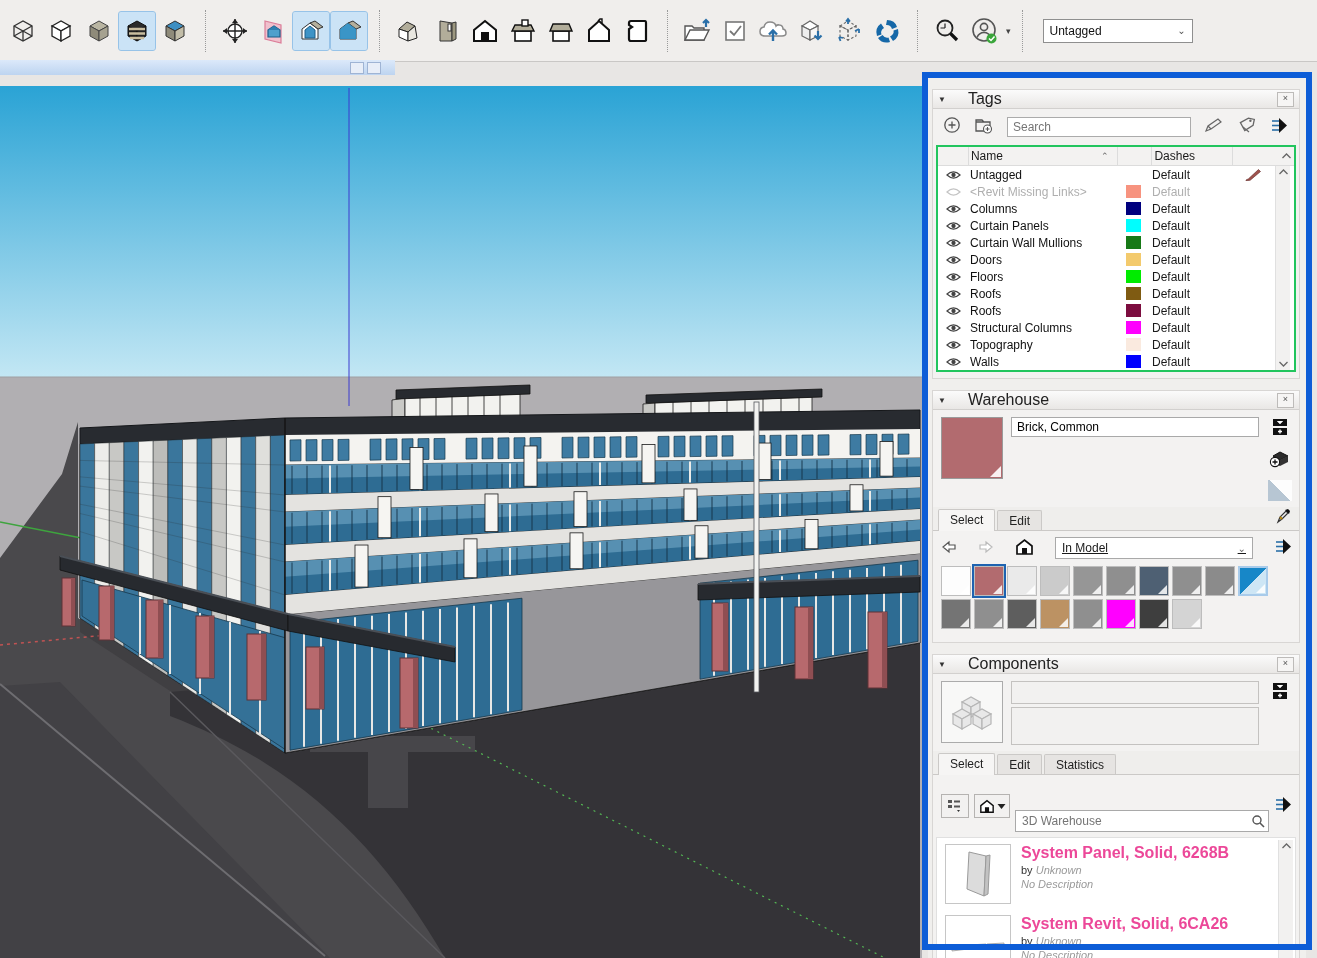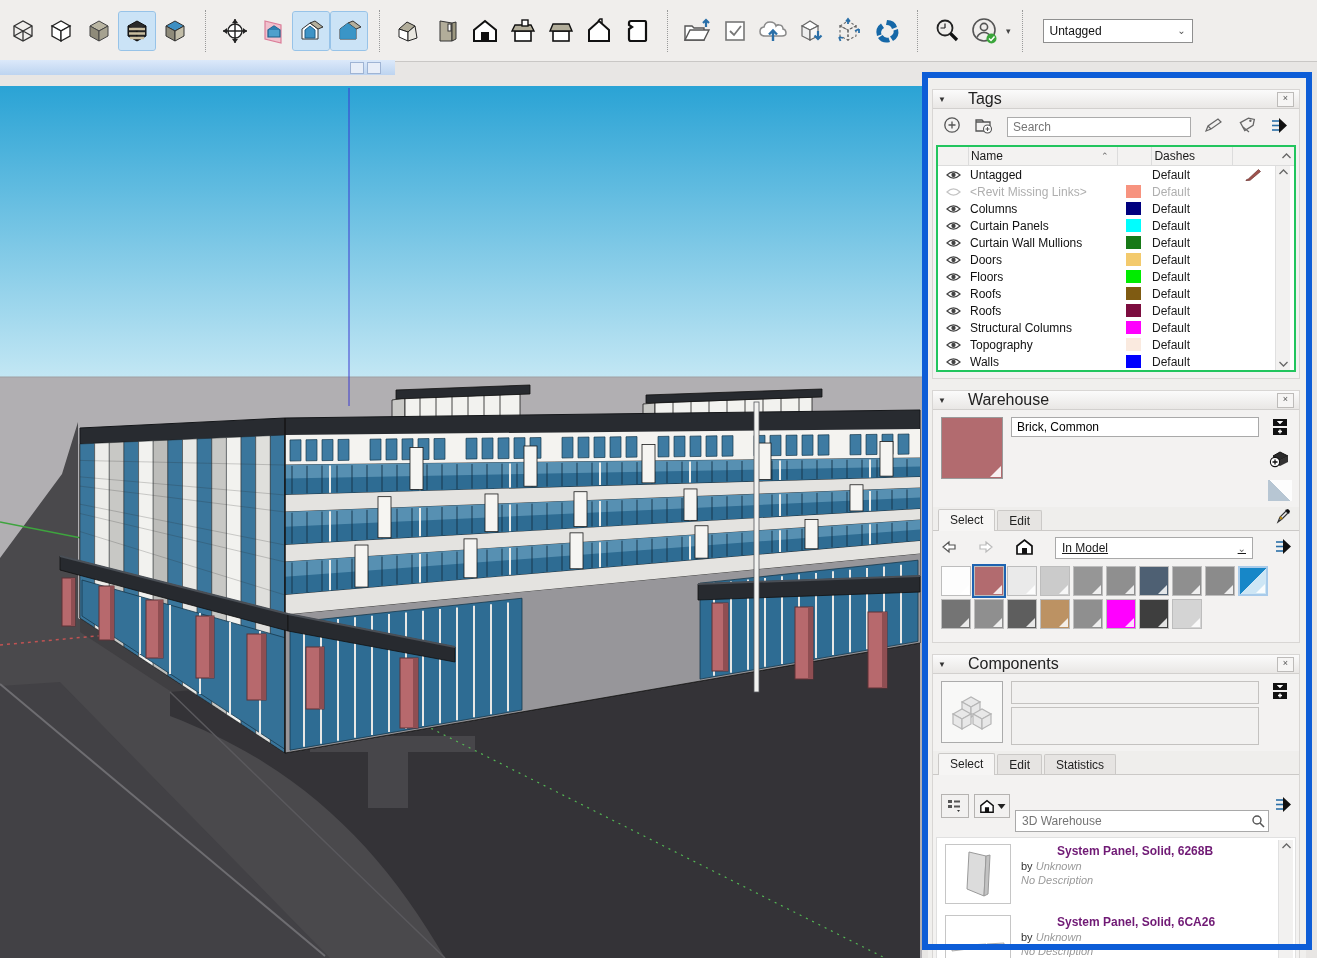--- a/index.html
+++ b/index.html
@@ -82,21 +82,21 @@
   .cmp-desc{height:36px;border:1px solid #C4C2C0;background:#F2F1F0;}
   .cmp-row{display:flex;align-items:center;gap:5px;padding:5px 6px 5px 8px;}
   .viewbtn{width:26px;height:22px;border:1px solid #B5B3B1;background:#F2F1F0;display:flex;align-items:center;justify-content:center;}
   .homebtn{width:34px;height:22px;border:1px solid #B5B3B1;background:#F2F1F0;display:flex;align-items:center;justify-content:center;gap:2px;}
   .cmp-search-wrap{flex:1;position:relative;margin-top:30px;}
   .cmp-search{width:100%;height:22px;border:1px solid #A9A9A9;font-size:12px;padding:0 22px 0 6px;box-sizing:border-box;font-family:"Liberation Sans",sans-serif;}
   .cmp-search-wrap .mag{position:absolute;right:4px;top:4px;}
   .cmp-list{margin:0 3px 0 3px;background:#fff;border:1px solid #E0E0E0;position:relative;min-height:172px;padding:6px 20px 2px 8px;}
   .citem{display:flex;gap:10px;margin-bottom:11px;}
   .cthumb{width:64px;height:58px;border:1px solid #C6C6C6;background:#fff;display:flex;align-items:center;justify-content:center;flex:none;}
-  .cmeta .t{font-weight:bold;font-size:12px;color:#701a75;margin-left:36px;}
+  .cmeta .t{font-weight:bold;font-size:16px;color:#ec4899;}
   .cmeta .b{font-size:11px;color:#333;margin-top:2px;}
   .cmeta .b i{color:#9a9a9a;}
   .cmeta .d{font-size:11px;color:#9a9a9a;font-style:italic;margin-top:2px;}
   .cscroll{position:absolute;right:2px;top:2px;bottom:2px;width:15px;background:#F2F1F0;border-left:1px solid #E0E0E0;
            display:flex;justify-content:center;padding-top:2px;box-sizing:border-box;}
 </style>
 </head>
 <body>
 
 <div class="app">
@@ -1111,21 +1111,21 @@
               <div class="cthumb">
                 <svg width="56" height="44" viewBox="0 0 56 44">
                   <g fill="#E3E3E3" stroke="#9a9a9a" stroke-width="0.8">
                     <polygon points="2,24 18,22 18,26 2,28"></polygon>
                     <polygon points="19,22 36,21 36,25 19,25"></polygon>
                     <polygon points="37,21 54,20 54,24 37,23"></polygon>
                   </g>
                 </svg>
               </div>
               <div class="cmeta">
-                <div class="t">System Panel, Solid, 6CA26</div>
+                <div class="t">System Revit, Solid, 6CA26</div>
                 <div class="b"><span class="byl">by</span> <i>Unknown</i></div>
                 <div class="d">No Description</div>
               </div>
             </div>
             <div class="citem">
               <div class="cthumb"></div>
             </div>
           </div>
         <div class="cscroll">
           <svg width="11" height="8" viewBox="0 0 11 8">

